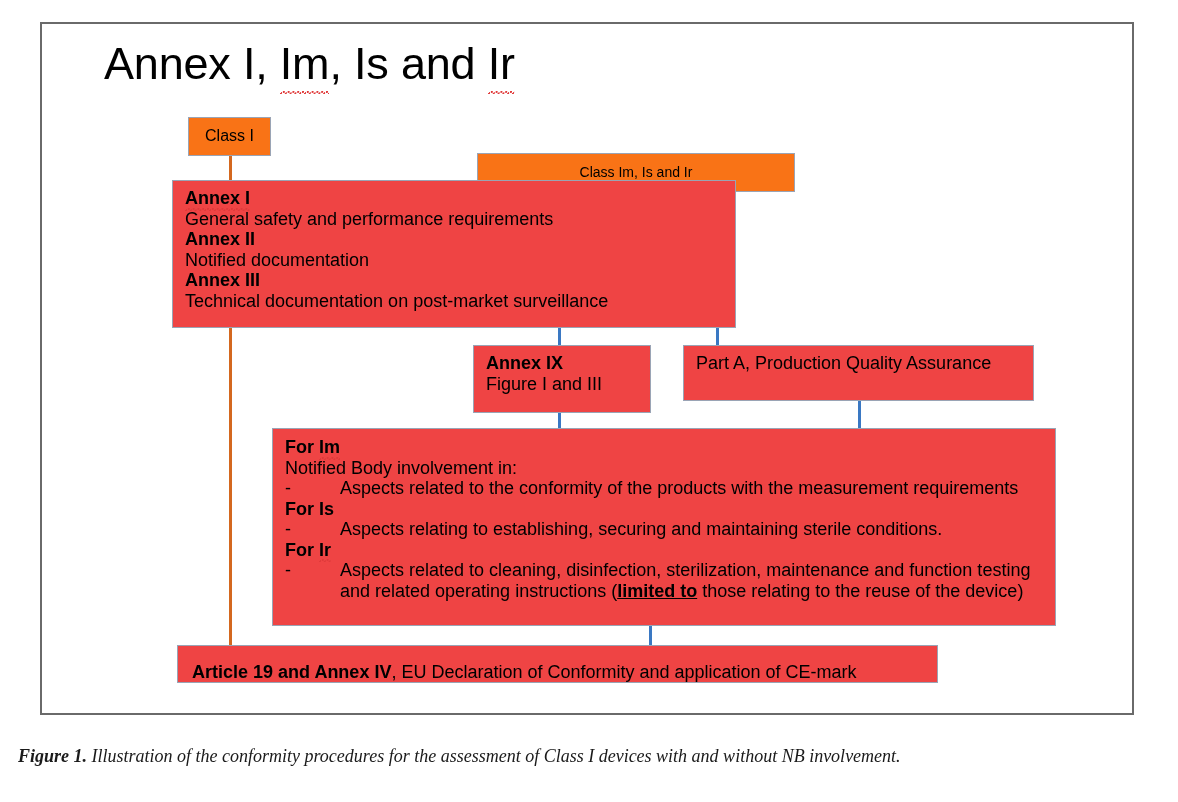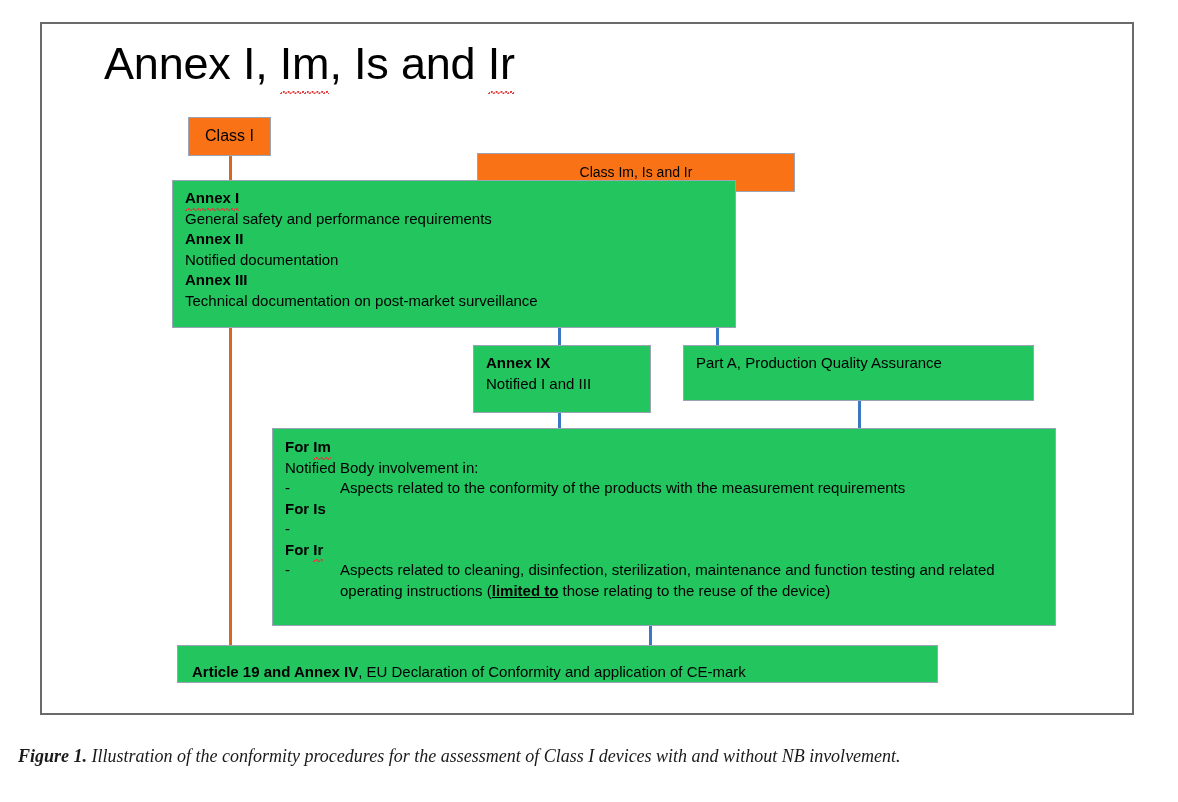--- a/index.html
+++ b/index.html
@@ -43,23 +43,23 @@
     color: #000000;
     white-space: nowrap;
     letter-spacing: -0.2px;
   }
 
   
   .node {
     position: absolute;
     box-sizing: border-box;
     border: 1px solid #9aa4b5;
-    background: #22c55e;
+    background: #ef4444;
     color: #000000;
-    font-size: 15px;
+    font-size: 18px;
     line-height: 20.5px;
   }
   .node.shaded {
     background: #f97316;
     border: 1px solid #9aa4b5;
     display: flex;
     align-items: center;
     justify-content: center;
     text-align: center;
   }
@@ -184,21 +184,21 @@
       <div class="bold">Annex II</div>
       <div>Notified documentation</div>
       <div class="bold">Annex III</div>
       <div>Technical documentation on post-market surveillance</div>
     </div>
   </div>
 
   <div class="node" id="node-annex-ix">
     <div class="pad">
       <div class="bold">Annex IX</div>
-      <div>Notified I and III</div>
+      <div>Figure I and III</div>
     </div>
   </div>
 
   <div class="node" id="node-annex-xi">
     <div class="pad">
       <div>Part A, Production Quality Assurance</div>
     </div>
   </div>
 
   <div class="node" id="node-nb">
@@ -207,20 +207,21 @@
 
       <div class="nb-line">Notified Body involvement in:</div>
       <div class="nb-bullet">
         <span class="dash">-</span>
         <span class="btxt">Aspects related to the conformity of the products with the measurement requirements</span>
       </div>
 
       <div class="nb-line bold"><span>For </span><span>Is</span></div>
       <div class="nb-bullet">
         <span class="dash">-</span>
+        <span class="btxt">Aspects relating to establishing, securing and maintaining sterile conditions.</span>
       </div>
 
       <div class="nb-line bold"><span>For </span><span class="sq">Ir</span></div>
       <div class="nb-bullet">
         <span class="dash">-</span>
         <span class="btxt"><span>Aspects related to cleaning, disinfection, sterilization, maintenance and function testing and related operating instructions (</span><span class="u">limited to</span><span> those relating to the reuse of the device)</span></span>
       </div>
     </div>
   </div>
 

